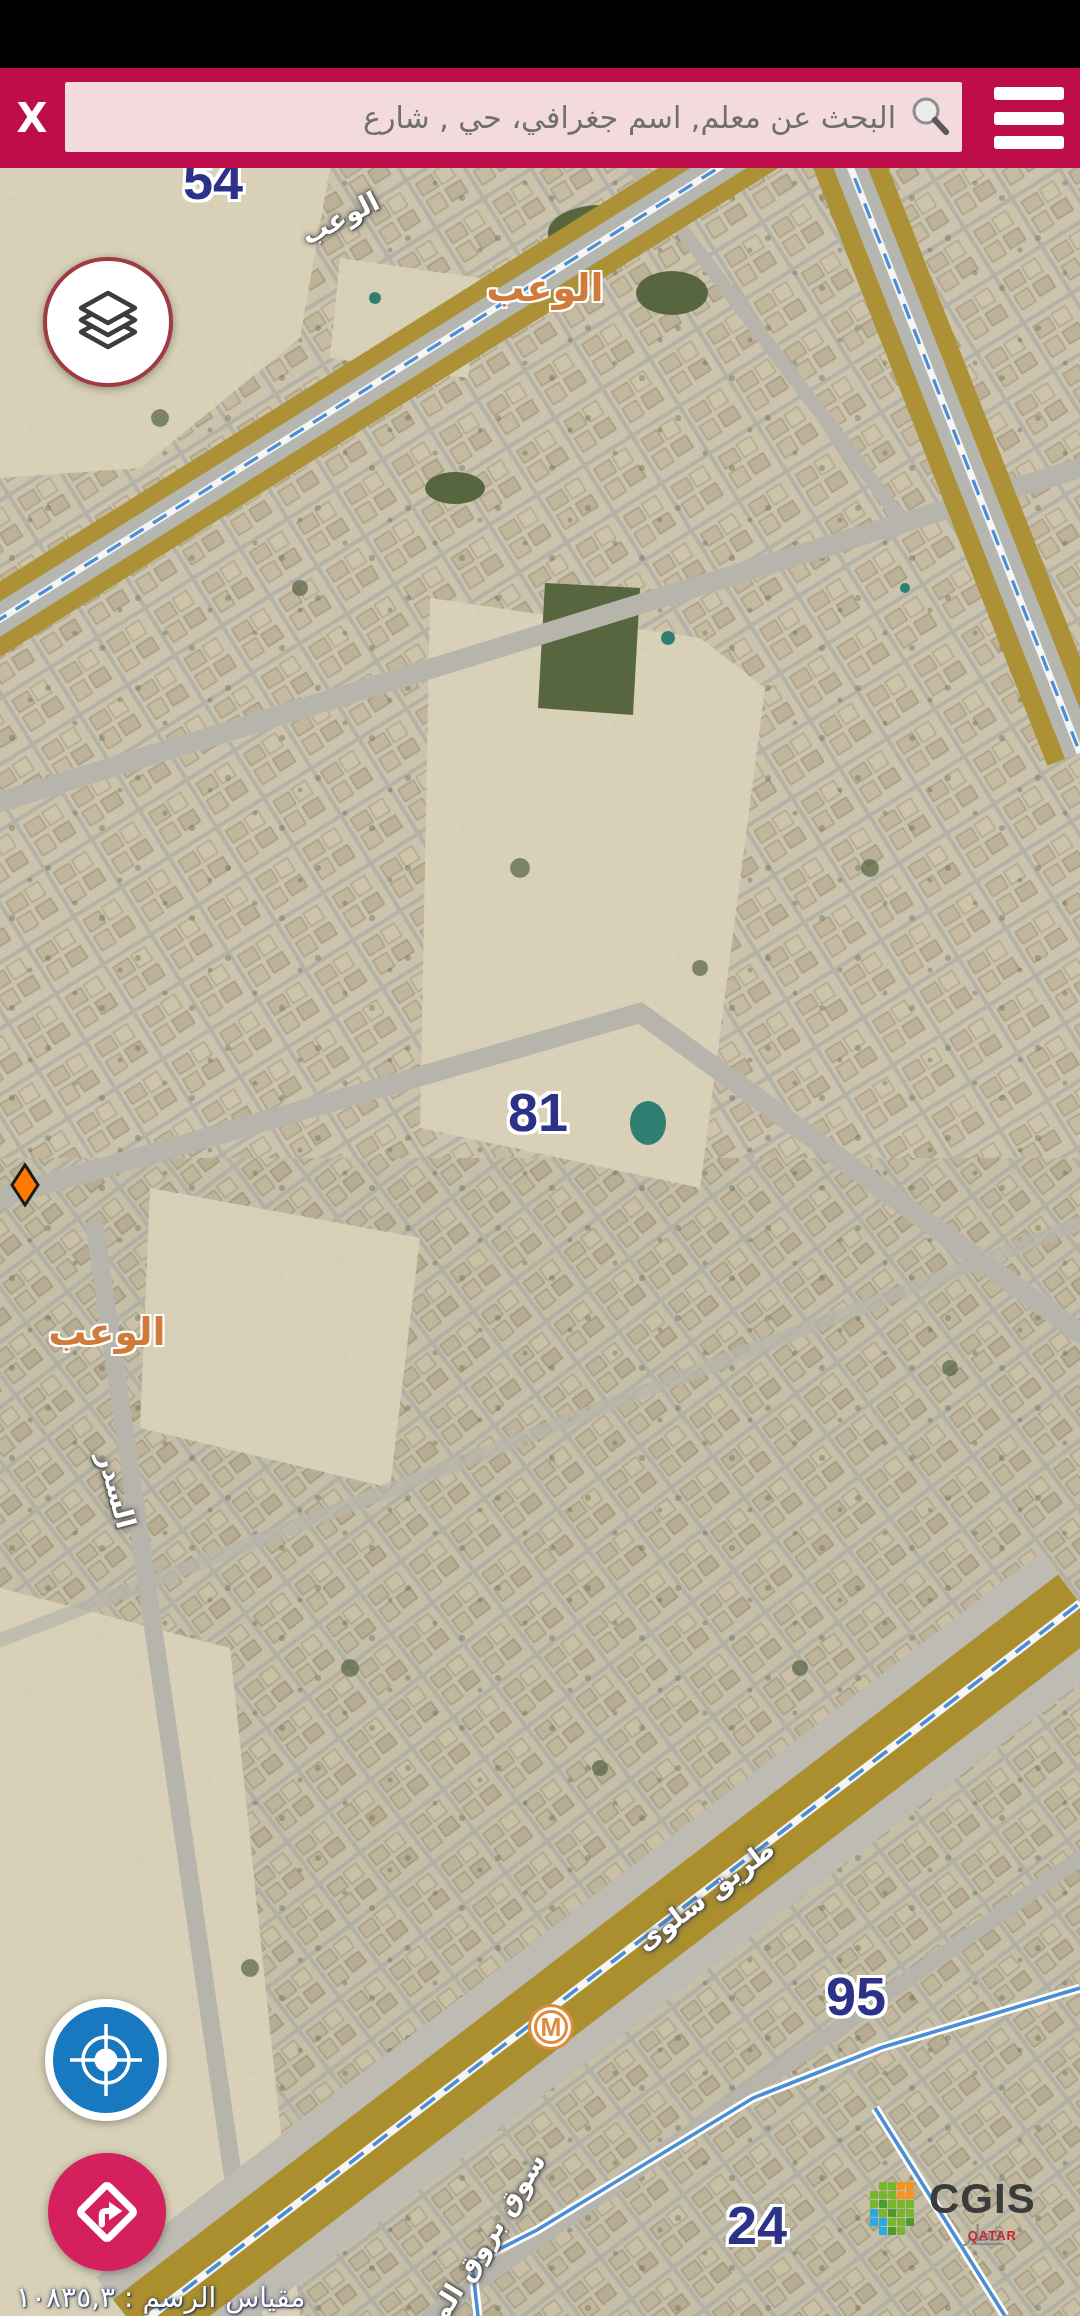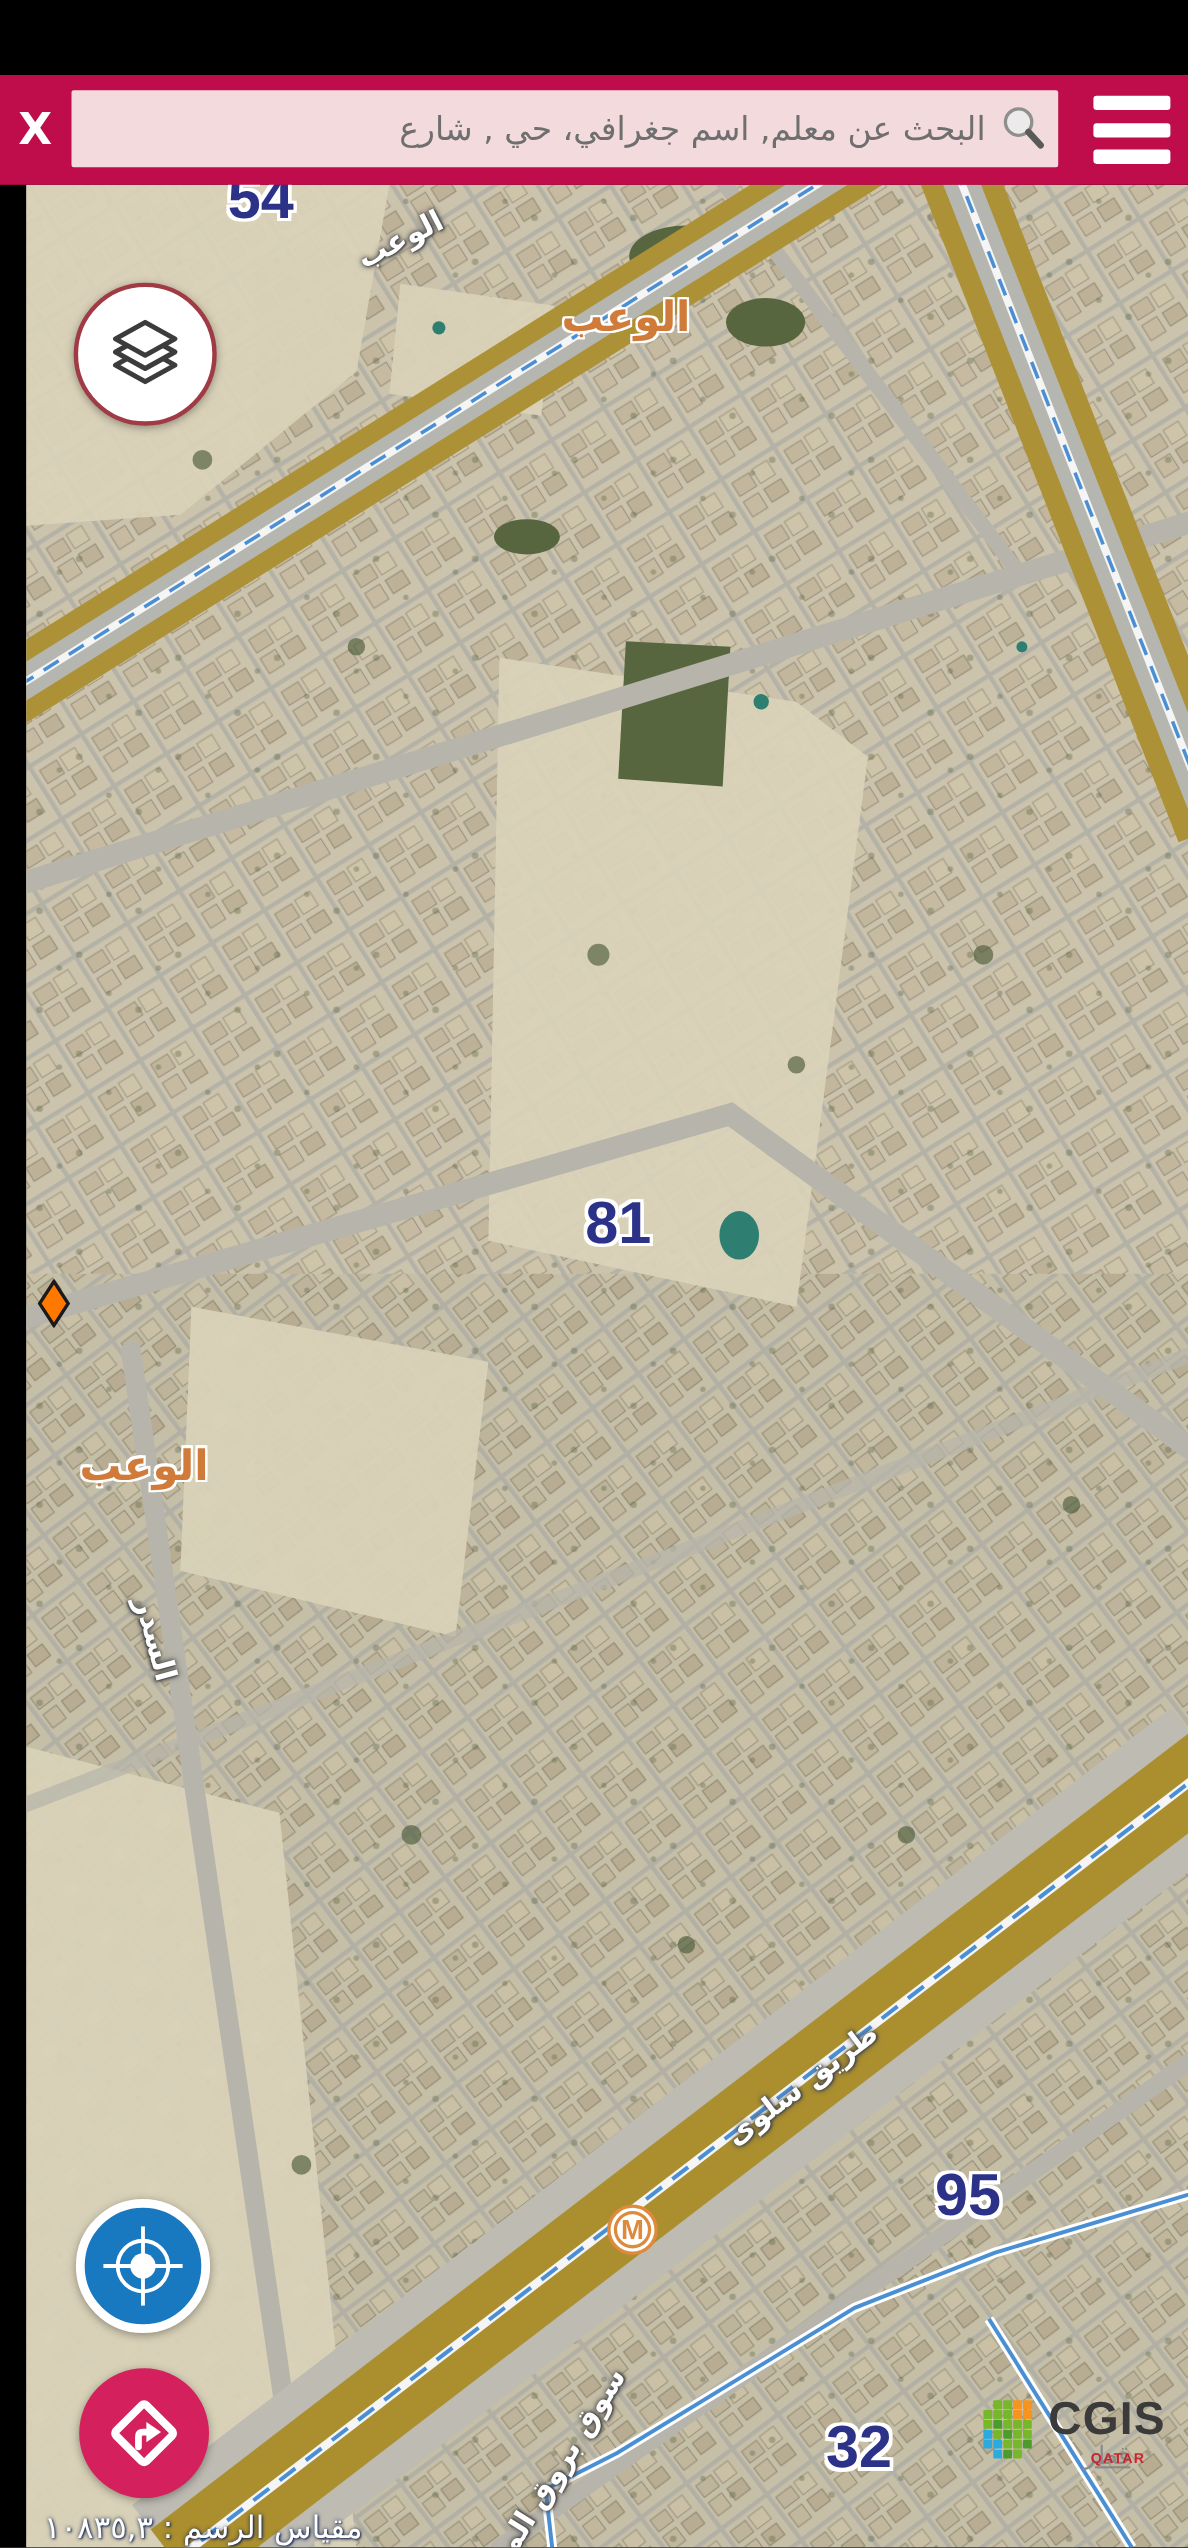--- a/index.html
+++ b/index.html
@@ -14,21 +14,21 @@
   .search-wrap{position:absolute;left:65px;top:14px;width:897px;height:70px;}
   .search-input{width:100%;height:100%;box-sizing:border-box;border:none;outline:none;border-radius:2px;
                 background:#F3DBDD;font-family:"DejaVu Sans",sans-serif;font-size:30px;color:#333;
                 padding:0 66px 0 16px;}
   .search-input::placeholder{color:#6f6f6f;opacity:1;}
   .search-icon{position:absolute;right:10px;top:13px;width:44px;height:44px;pointer-events:none;}
   .menu-btn{position:absolute;right:16px;top:19px;width:70px;height:62px;display:flex;flex-direction:column;
             justify-content:space-between;cursor:pointer;}
   .menu-btn span{display:block;height:13px;background:#fff;border-radius:3px;}
   
-  .map{position:absolute;top:168px;left:0;width:956px;height:2148px;background:#c8c1ab;z-index:1;margin-left:24px;}
+  .map{position:absolute;top:168px;left:0;width:956px;height:2148px;background:#c8c1ab;z-index:1;}
   .map svg.base{position:absolute;top:0;left:0;}
   .overlay{position:absolute;transform:translate(-50%,-50%);white-space:nowrap;}
   .zone-label{font-family:"Liberation Sans","DejaVu Sans",sans-serif;font-weight:bold;font-size:54px;color:#2B3288;
       text-shadow:-3px -3px 0 #fff,3px -3px 0 #fff,-3px 3px 0 #fff,3px 3px 0 #fff,0 -3px 0 #fff,0 3px 0 #fff,-3px 0 0 #fff,3px 0 0 #fff;}
   .district-label{font-weight:bold;font-size:38px;color:#D07B3A;
       text-shadow:-2px -2px 0 #fff,2px -2px 0 #fff,-2px 2px 0 #fff,2px 2px 0 #fff,0 2px 0 #fff,0 -2px 0 #fff;}
   .street-label{font-size:27px;color:#ffffff;font-weight:bold;
       text-shadow:0 0 4px #4a4a4a,0 0 7px #5a5a5a,1px 1px 2px #3a3a3a;}
   
   .circle-btn{position:absolute;border-radius:50%;display:flex;align-items:center;justify-content:center;
@@ -174,21 +174,21 @@
           <circle cx="668" cy="470" r="7"></circle>
         <circle cx="905" cy="420" r="5"></circle>
           <ellipse cx="648" cy="955" rx="18" ry="22"></ellipse>
       </g>
     </svg>
 
     <div id="labels">
         <div class="overlay zone-label" style="left: 213px; top: 12px;">54</div>
         <div class="overlay zone-label" style="left: 538px; top: 944px;">81</div>
         <div class="overlay zone-label" style="left: 856px; top: 1828px;">95</div>
-        <div class="overlay zone-label" style="left: 757px; top: 2057px;">32</div>
+        <div class="overlay zone-label" style="left: 757px; top: 2057px;">24</div>
         <div class="overlay district-label" style="left: 545px; top: 120px;">الوعب</div>
         <div class="overlay district-label" style="left: 107px; top: 1164px;">الوعب</div>
         <div class="overlay street-label" style="left: 340px; top: 50px; transform: translate(-50%, -50%) rotate(-27deg);">الوعب</div>
         <div class="overlay street-label" style="left: 117px; top: 1322px; transform: translate(-50%, -50%) rotate(75deg);">السدر</div>
         <div class="overlay street-label" style="left: 705px; top: 1727px; transform: translate(-50%, -50%) rotate(-37deg);">طريق سلوى</div>
         <div class="overlay street-label" style="left: 468px; top: 2100px; transform: translate(-50%, -50%) rotate(-58deg);">سوق بروق المركزي</div>
       </div>
 
     <div class="circle-btn layers-btn">
       <svg width="70" height="70" viewBox="0 0 70 70">

